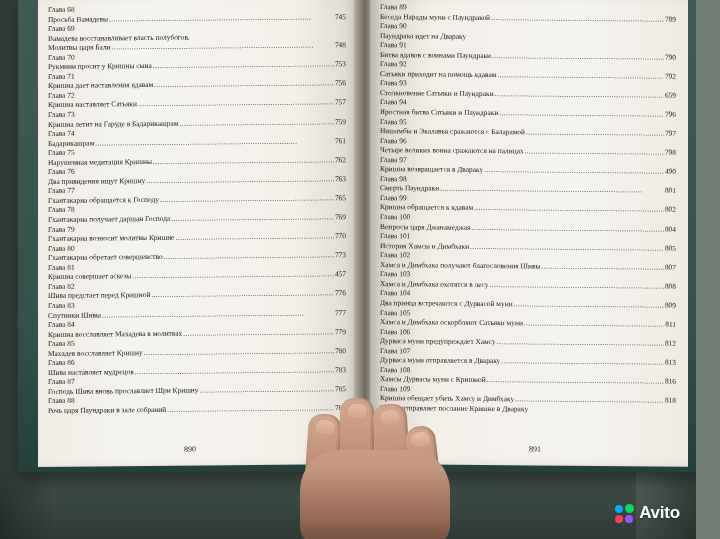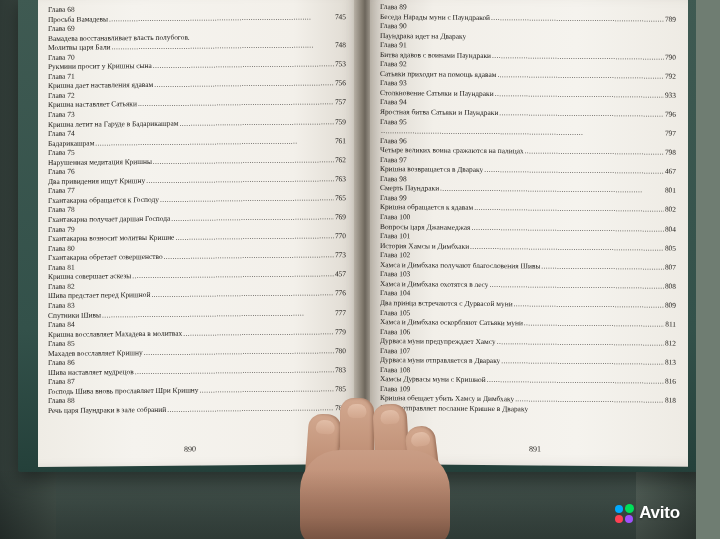--- a/index.html
+++ b/index.html
@@ -358,44 +358,45 @@
           <div class="chapter">Глава 92</div>
           <div class="entry">
             <span class="title">Сатьяки приходит на помощь ядавам</span>
             <span class="dots">..........................................................................................</span>
             <span class="pg">792</span>
           </div>
           <div class="chapter">Глава 93</div>
           <div class="entry">
             <span class="title">Столкновение Сатьяки и Паундраки</span>
             <span class="dots">..........................................................................................</span>
-            <span class="pg">933</span>
+            <span class="pg">659</span>
           </div>
           <div class="chapter">Глава 94</div>
           <div class="entry">
             <span class="title">Яростная битва Сатьяки и Паундраки</span>
             <span class="dots">..........................................................................................</span>
             <span class="pg">796</span>
           </div>
           <div class="chapter">Глава 95</div>
           <div class="entry">
+            <span class="title">Нишамбы и Экалавья сражаются с Баларамой</span>
             <span class="dots">..........................................................................................</span>
             <span class="pg">797</span>
           </div>
           <div class="chapter">Глава 96</div>
           <div class="entry">
             <span class="title">Четыре великих воина сражаются на палицах</span>
             <span class="dots">..........................................................................................</span>
             <span class="pg">798</span>
           </div>
           <div class="chapter">Глава 97</div>
           <div class="entry">
             <span class="title">Кришна возвращается в Двараку</span>
             <span class="dots">..........................................................................................</span>
-            <span class="pg">467</span>
+            <span class="pg">490</span>
           </div>
           <div class="chapter">Глава 98</div>
           <div class="entry">
             <span class="title">Смерть Паундраки</span>
             <span class="dots">..........................................................................................</span>
             <span class="pg">801</span>
           </div>
           <div class="chapter">Глава 99</div>
           <div class="entry">
             <span class="title">Кришна обращается к ядавам</span>

